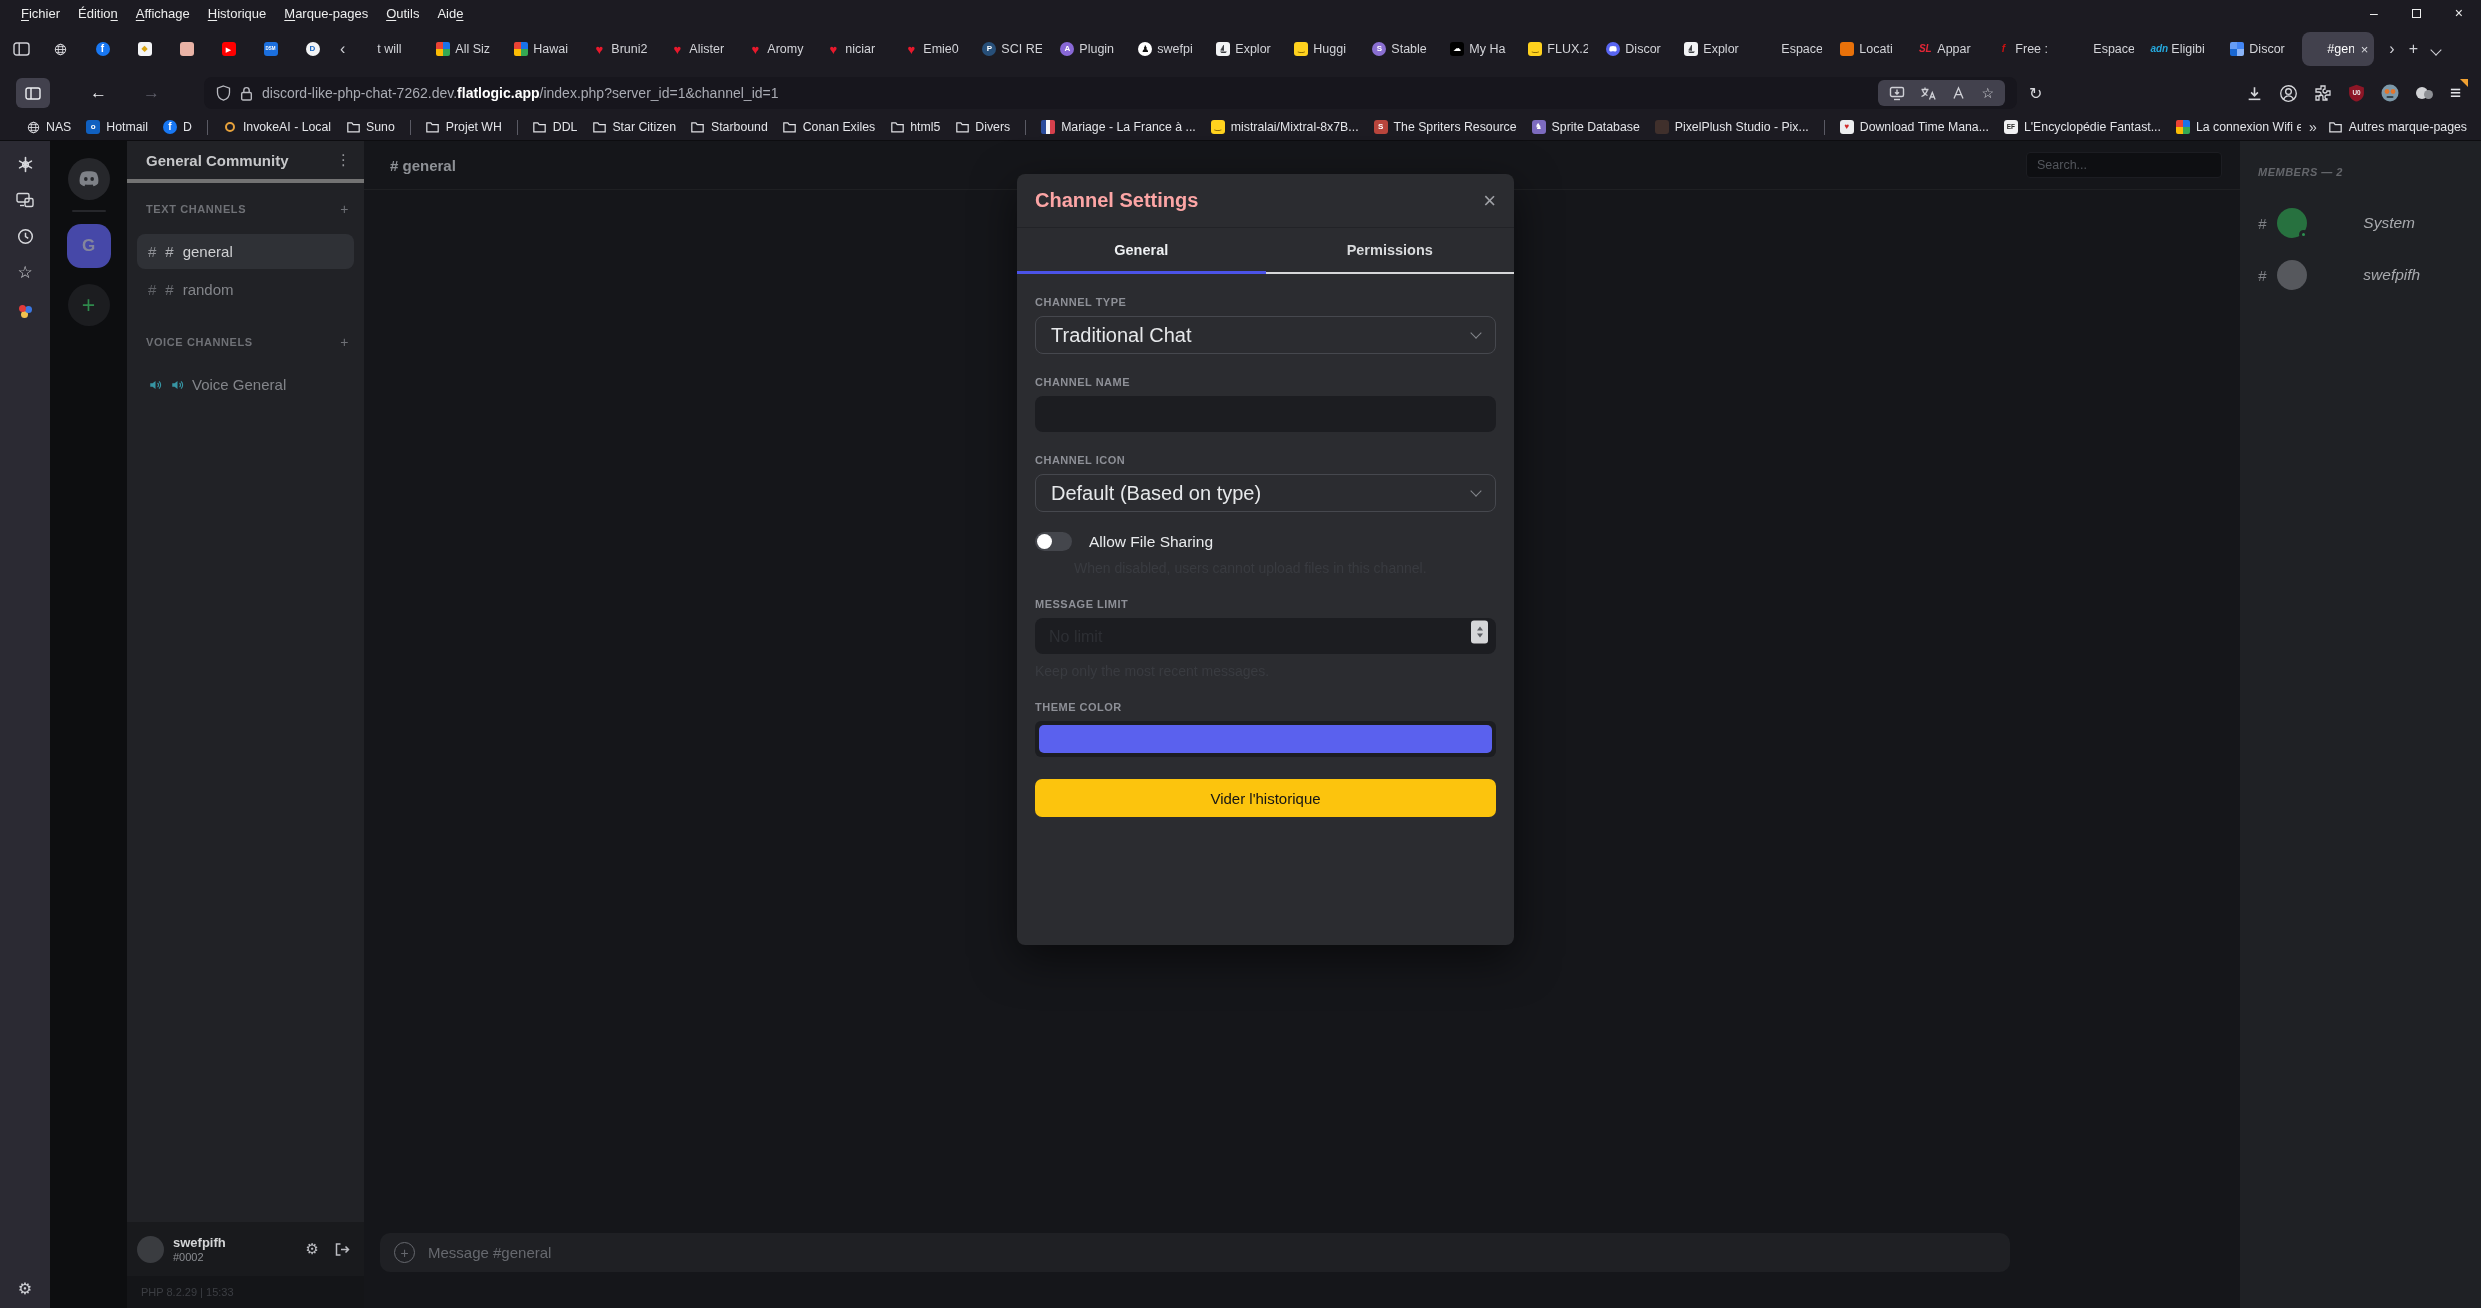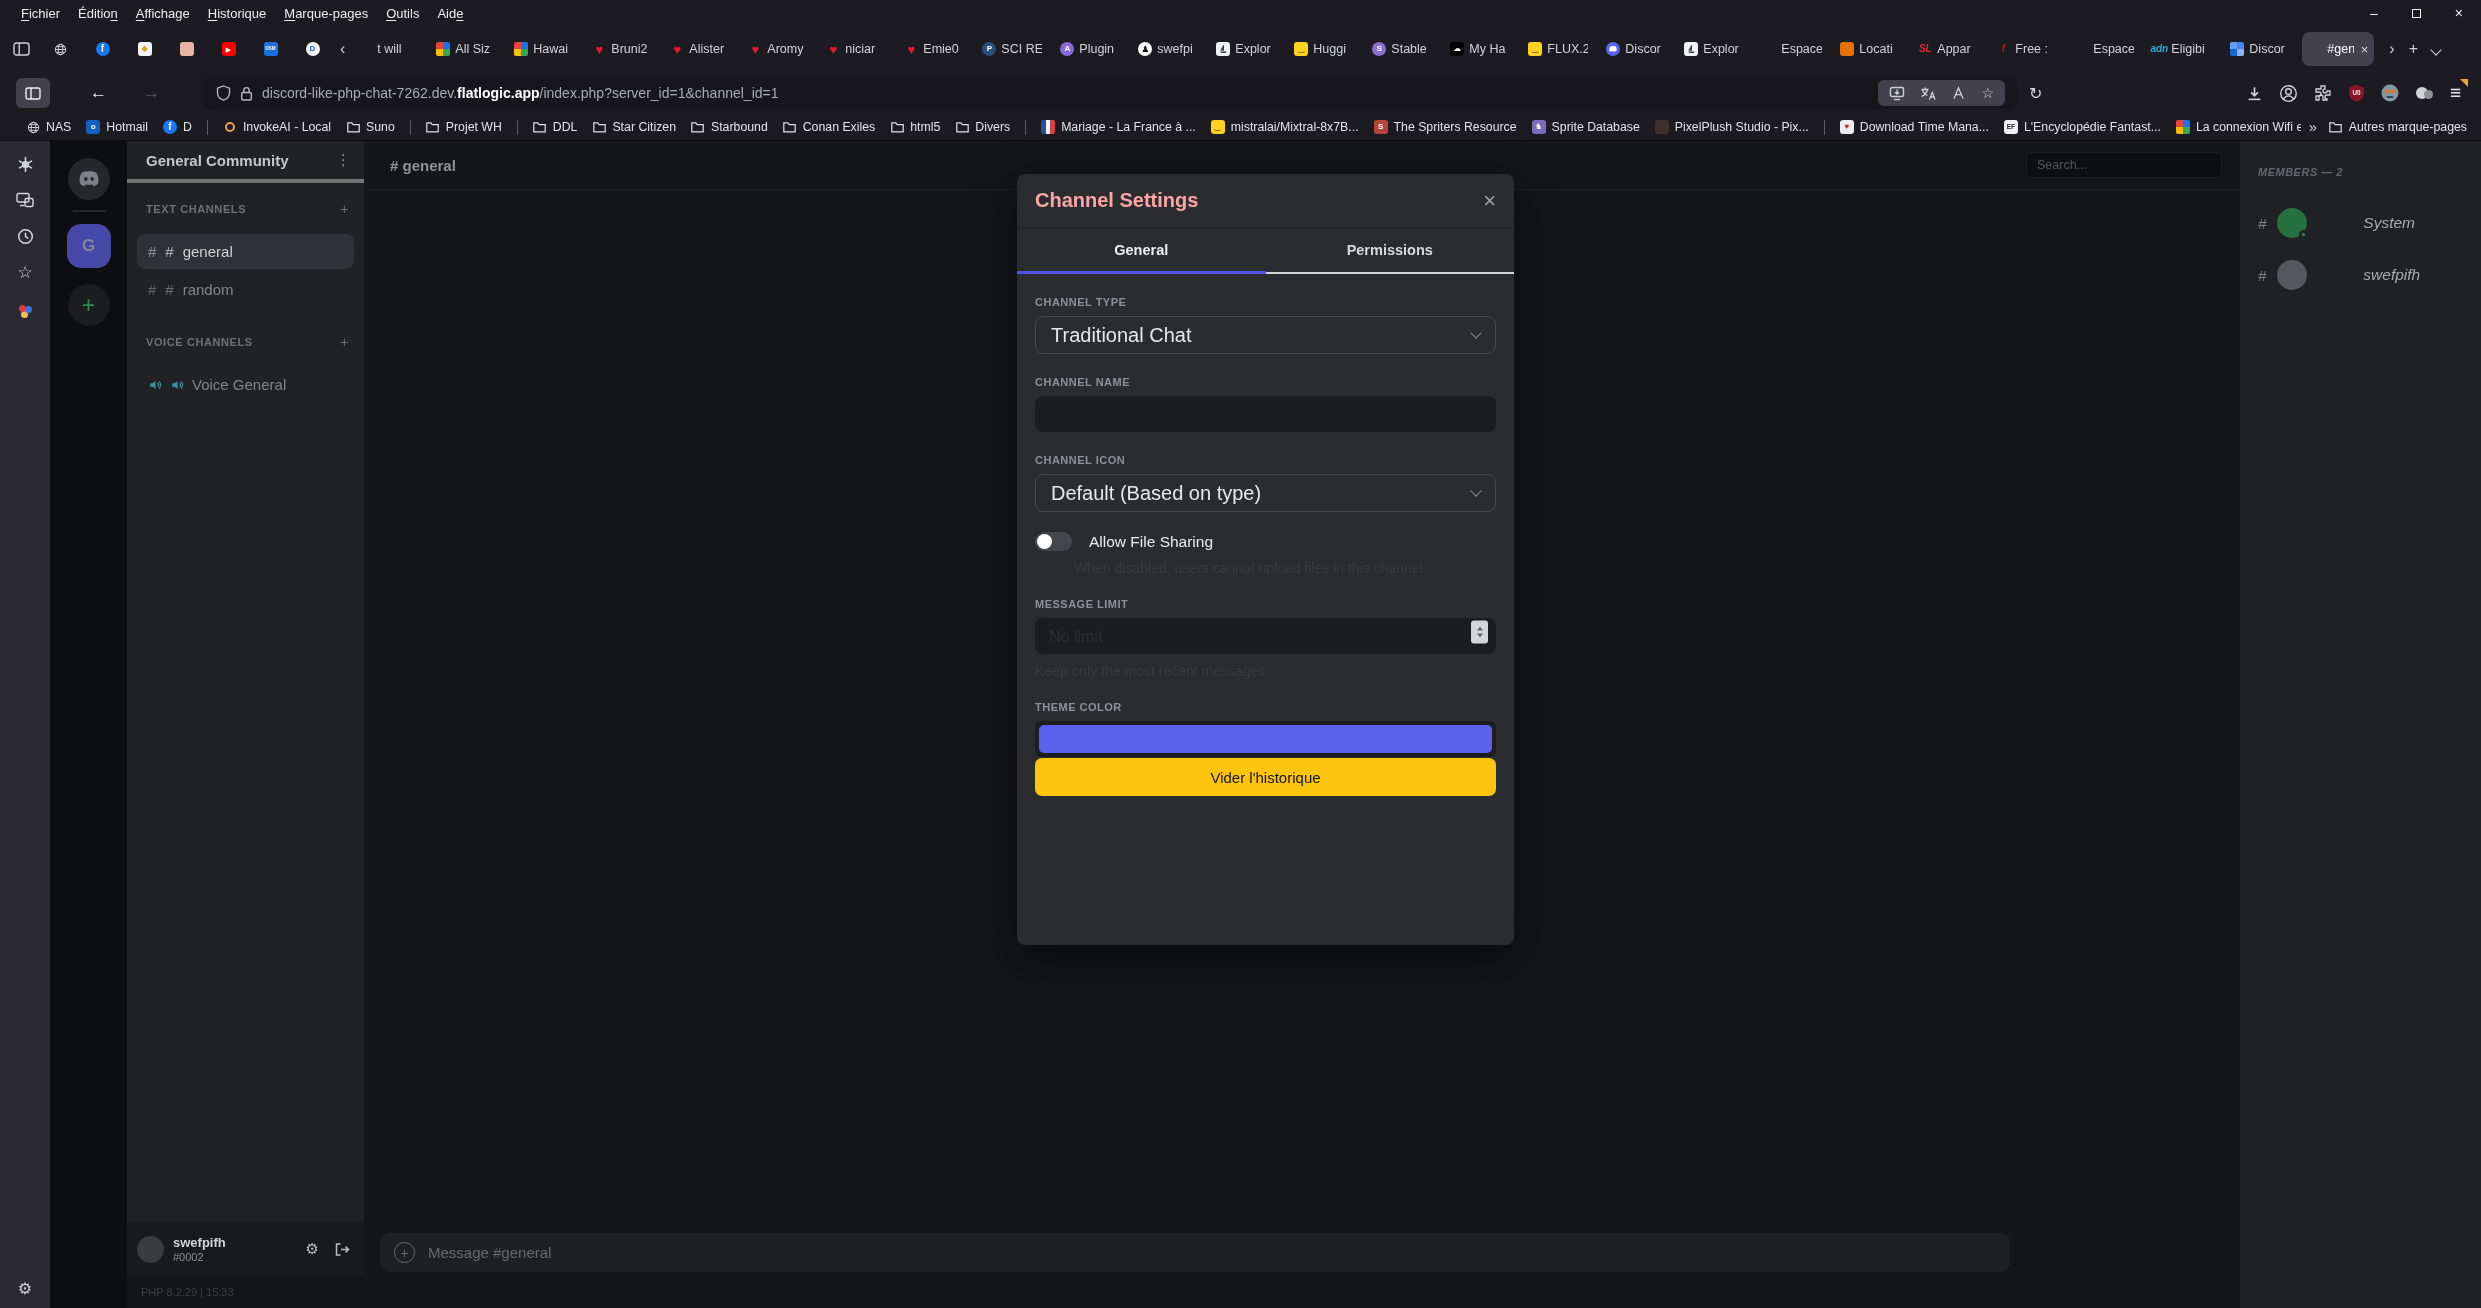--- a/index.html
+++ b/index.html
@@ -149,21 +149,21 @@
   .mhelper{margin-top:9px;font-size:14px;color:#393b40;}
   .ind{padding-left:39px;}
   .numwrap{position:relative;}
   .numwrap .minput::placeholder{color:#2d2f34;font-size:16px;}
   .spin{position:absolute;right:8px;top:50%;transform:translateY(-50%);width:17px;height:23px;background:#d5d6d8;
         border-radius:3px;display:flex;flex-direction:column;align-items:center;justify-content:center;gap:3px;}
   .spin .up{width:0;height:0;border-left:3.5px solid transparent;border-right:3.5px solid transparent;border-bottom:4.5px solid #5b5d62;}
   .spin .dn{width:0;height:0;border-left:3.5px solid transparent;border-right:3.5px solid transparent;border-top:4.5px solid #5b5d62;}
   .colorwrap{margin-top:8px;height:36px;background:#1c1d21;border-radius:6px;padding:4px;}
   .swatch{height:100%;border-radius:5px;}
-  .mbtn{height:38px;border-radius:7px;display:flex;align-items:center;justify-content:center;font-size:15px;margin-top:1px;}
+  .mbtn{height:38px;border-radius:7px;display:flex;align-items:center;justify-content:center;font-size:15px;margin-top:22px;}
   .mbtn.first{margin-top:18px;}
 </style>
 </head>
 <body>
 
 <div id="root">
 
   <div class="menubar">
     <div class="menus" style="display:flex">
         <span class="menu"><u>F</u>ichier</span>

